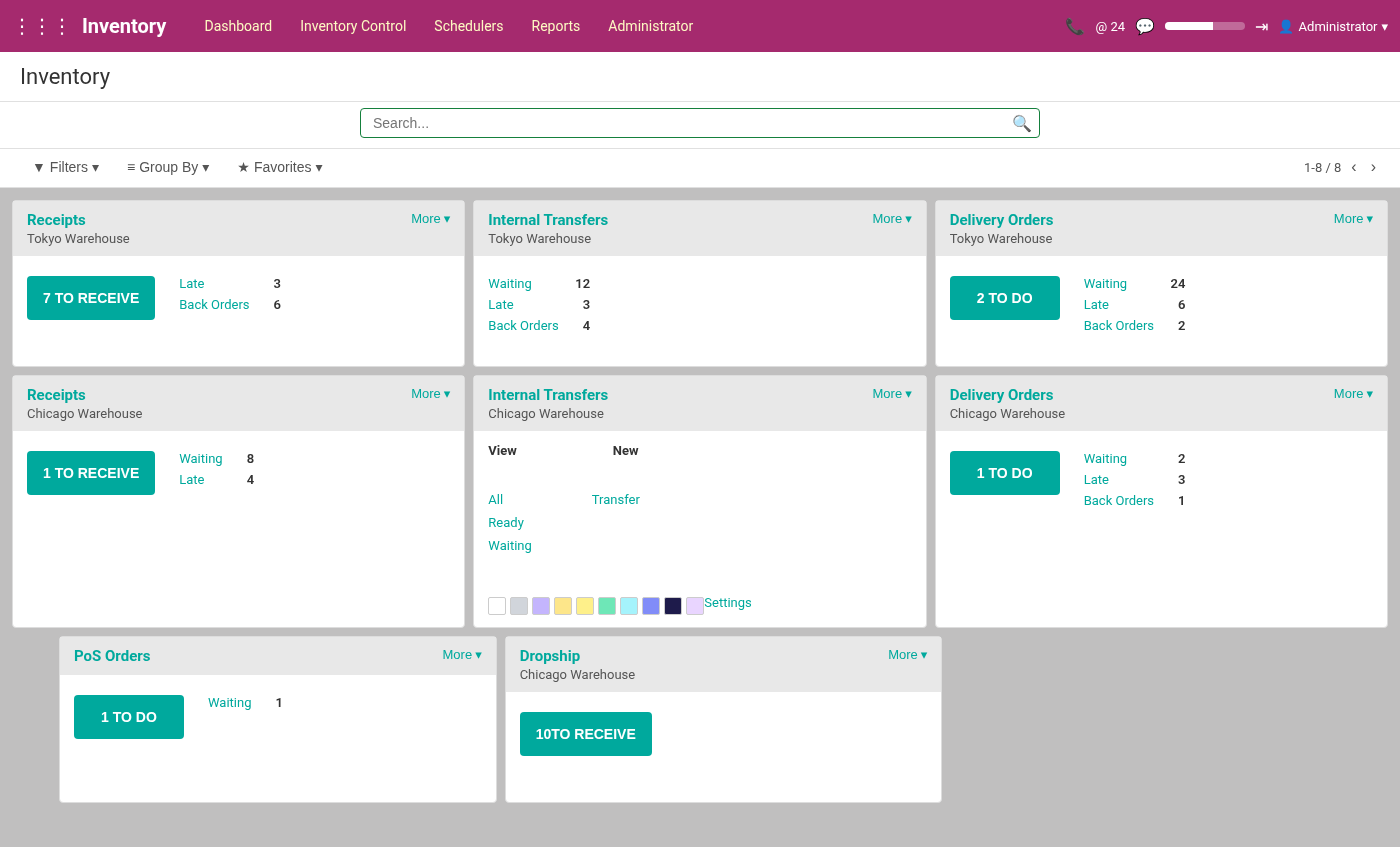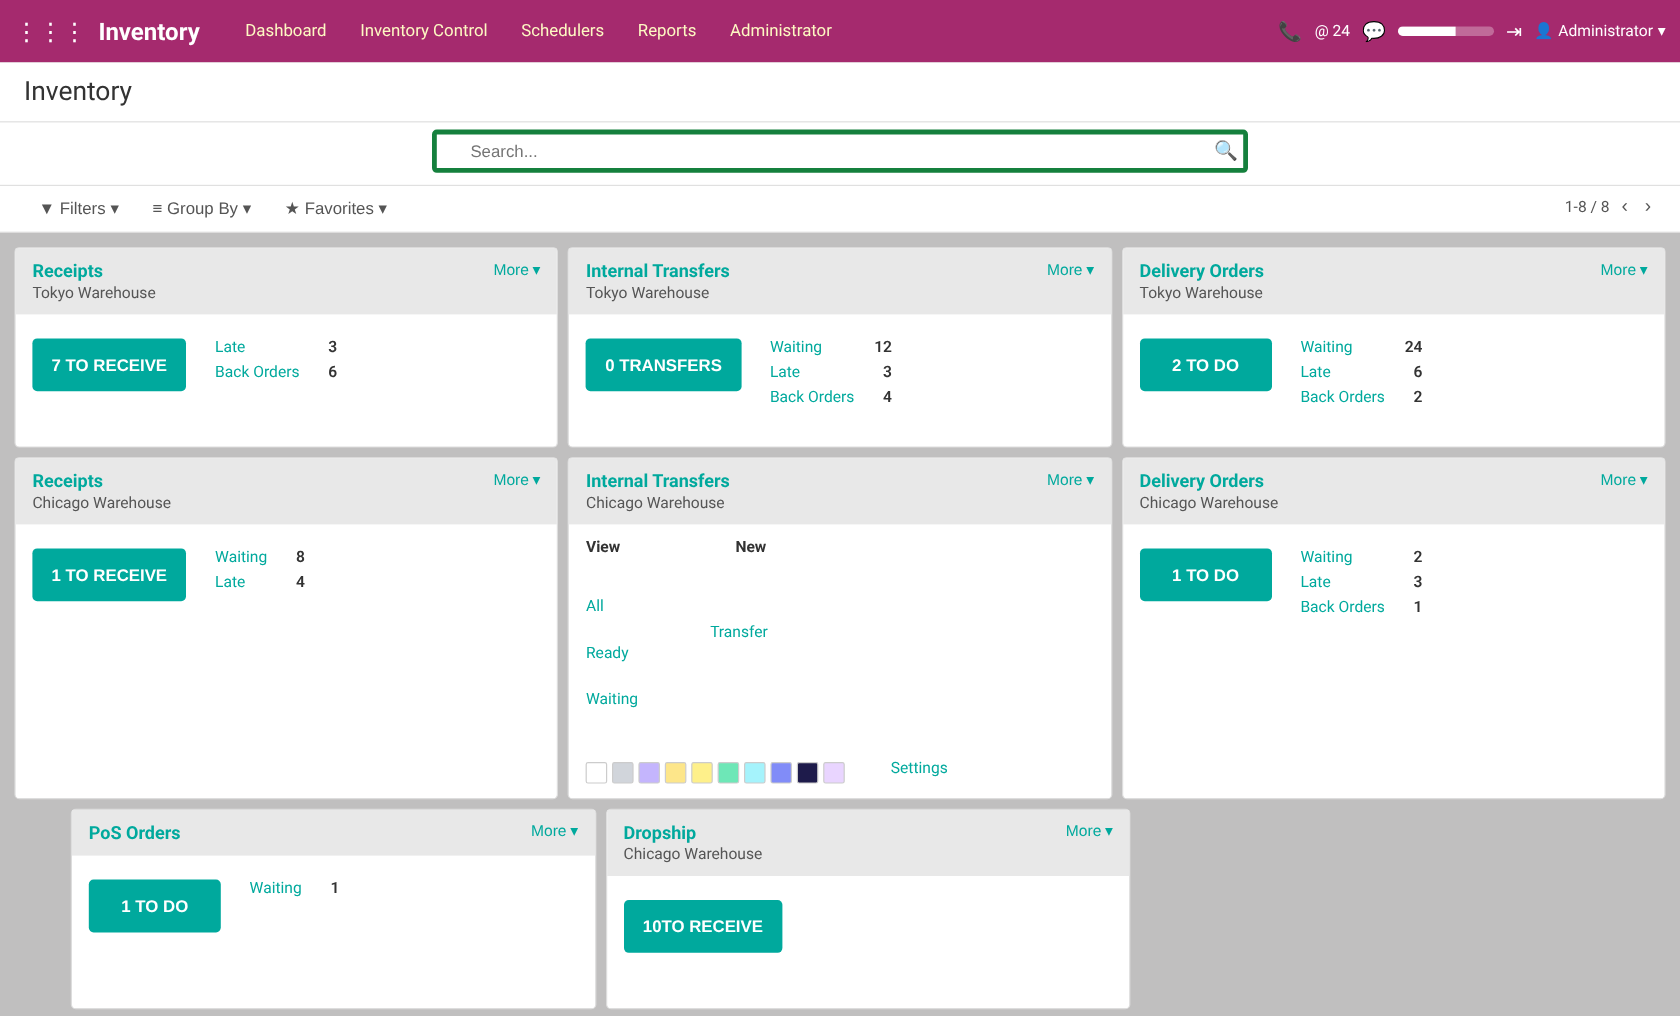--- a/index.html
+++ b/index.html
@@ -48,22 +48,22 @@
       display: flex;
       justify-content: center;
       border-bottom: 1px solid #e0e0e0;
     }
     .search-input-wrap {
       position: relative;
       width: 680px;
     }
     .search-input {
       width: 100%;
-      padding: 6px 36px 6px 28px;
-      border: 4px solid #15803d;
+      padding: 6px 36px 6px 12px;
+      border: 1px solid #15803d;
       border-radius: 4px;
       font-size: 14px;
       color: #4c1d95;
       outline: none;
     }
     .search-icon-btn {
       position: absolute;
       right: 8px;
       top: 50%;
       transform: translateY(-50%);
@@ -143,21 +143,21 @@
       font-weight: 700;
       cursor: pointer;
       white-space: nowrap;
       min-width: 110px;
     }
     .card-stats { display: flex; flex-direction: column; gap: 6px; }
     .card-stat-row { display: flex; justify-content: space-between; gap: 24px; }
     .card-stat-label { color: #00a99d; font-size: 13px; cursor: pointer; }
     .card-stat-value { color: #333; font-size: 13px; font-weight: 600; }
     .dropdown-item { color: #00a99d; font-size: 13px; cursor: pointer; padding: 2px 0; }
-    .dropdown-new-item { color: #00a99d; font-size: 13px; cursor: pointer; padding: 2px 0; margin-top: 22px; }
+    .dropdown-new-item { color: #00a99d; font-size: 13px; cursor: pointer; padding: 2px 0; }
     .color-swatches { display: flex; gap: 4px; margin-top: 8px; }
     .swatch {
       width: 18px; height: 18px;
       border-radius: 2px;
       border: 1px solid #ccc;
       cursor: pointer;
     }
     .dropdown-settings { color: #00a99d; font-size: 13px; cursor: pointer; float: right; }
 
     
@@ -270,21 +270,20 @@
         <div>
           <div class="card-title">Internal Transfers</div>
           <div class="card-subtitle">Tokyo Warehouse</div>
         </div>
         <button class="card-more">
           <span>More</span>
           <span>▾</span>
         </button>
       </div>
       <div class="card-body">
-        <button class="card-action-btn">0 TRANSFERS</button>
         <div class="card-stats">
           <div class="card-stat-row">
             <span class="card-stat-label">Waiting</span>
             <span class="card-stat-value">12</span>
           </div>
           <div class="card-stat-row">
             <span class="card-stat-label">Late</span>
             <span class="card-stat-value">3</span>
           </div>
           <div class="card-stat-row">
@@ -361,30 +360,30 @@
           <span>More</span>
           <span>▾</span>
         </button>
       </div>
       <div class="card-body" style="flex-direction:column; padding:12px 14px;">
         <div style="display:flex; gap:96px; margin-bottom:8px;">
           <span style="font-size:13px; font-weight:700; color:#333;">View</span>
           <span style="font-size:13px; font-weight:700; color:#333;">New</span>
         </div>
         <div style="display:flex; gap:60px;">
-          <div style="display:flex; flex-direction:column; gap:20px;justify-content:space-between;">
+          <div style="display:flex; flex-direction:column; gap:4px;justify-content:space-between;">
             <span class="dropdown-item">All</span>
             <span class="dropdown-item">Ready</span>
             <span class="dropdown-item">Waiting</span>
           </div>
           <div style="display:flex; flex-direction:column; gap:4px;">
             <span class="dropdown-new-item">Transfer</span>
           </div>
         </div>
-        <div style="display:flex; align-items:center; justify-content:space-between; margin-top:10px;gap:38px;">
+        <div style="display:flex; align-items:center; justify-content:space-between; margin-top:10px;">
           <div class="color-swatches">
             <div class="swatch" style="background:#fff;"></div>
             <div class="swatch" style="background:#d1d5db;"></div>
             <div class="swatch" style="background:#c4b5fd;"></div>
             <div class="swatch" style="background:#fde68a;"></div>
             <div class="swatch" style="background:#fef08a;"></div>
             <div class="swatch" style="background:#6ee7b7;"></div>
             <div class="swatch" style="background:#a5f3fc;"></div>
             <div class="swatch" style="background:#818cf8;"></div>
             <div class="swatch" style="background:#1e1b4b;"></div>

